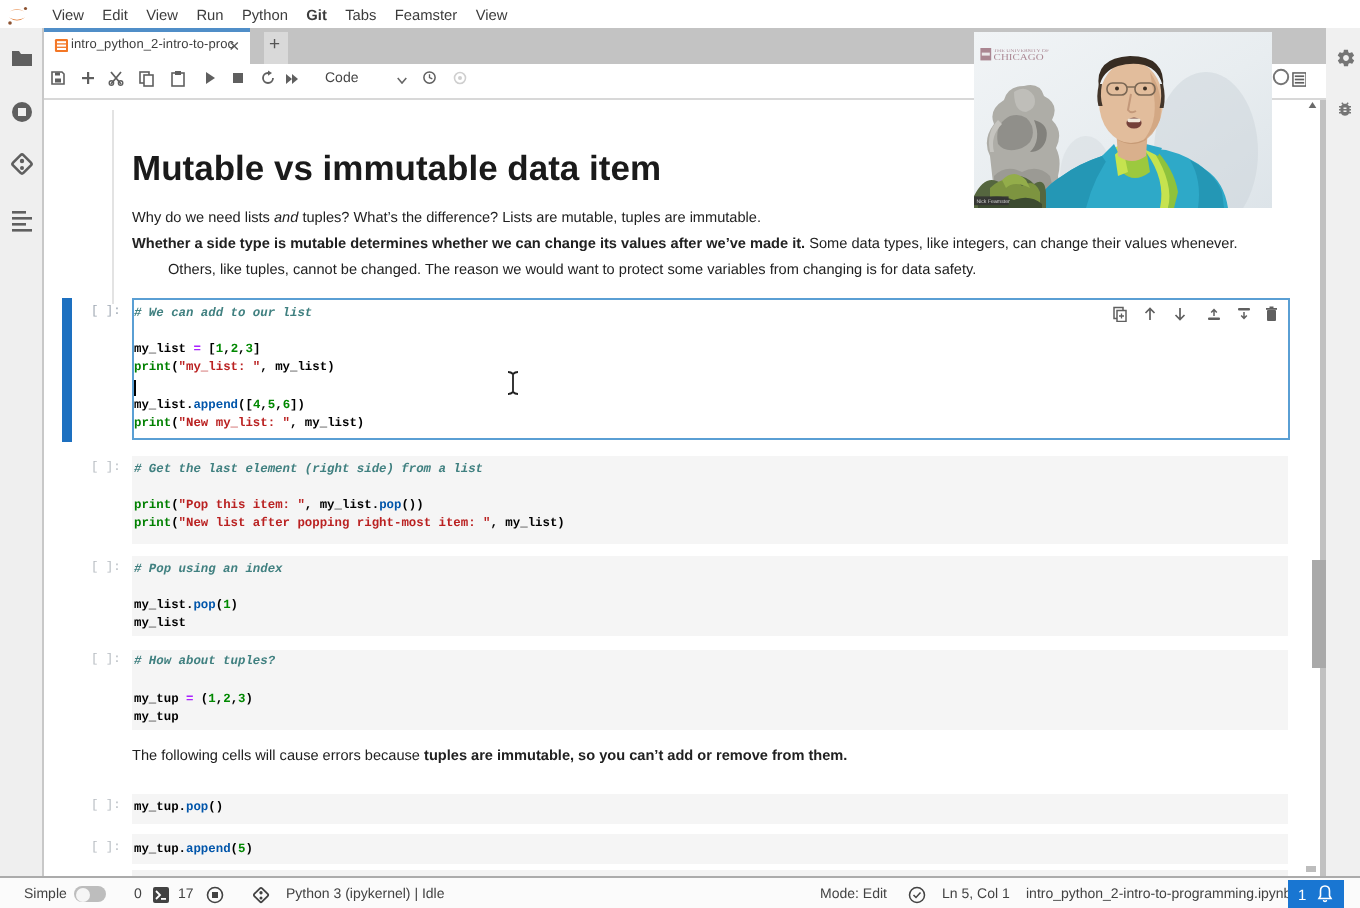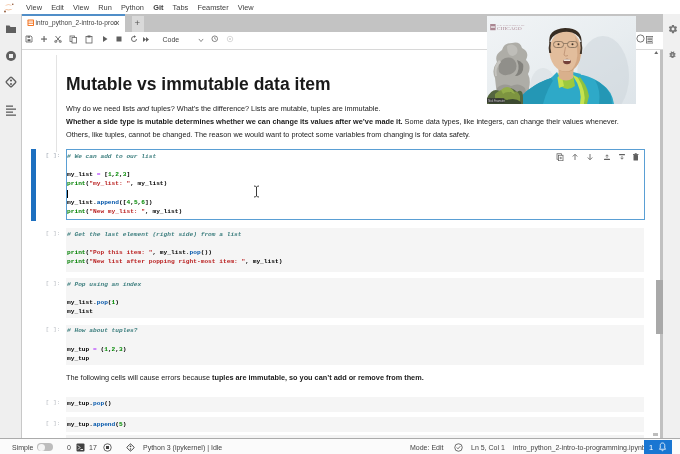--- a/index.html
+++ b/index.html
@@ -192,21 +192,21 @@
   <path d="M7.5 16 A1.5 1.5 0 0 0 10.5 16" fill="none" stroke="#fff" stroke-width="1.4"></path>
 </svg>
 
 <div id="content"></div>
 
 <div class="abs" style="left:56px;top:55px;width:1px;height:97px;background:#e3e3e3;"></div>
 
 <div class="abs" style="left:66px;top:74px;font-size:17.5px;font-weight:bold;color:#1a1a1a;white-space:nowrap;">Mutable vs immutable data item</div>
 <div class="abs" style="left:66px;top:104px;font-size:7.3px;color:#212121;white-space:nowrap;">Why do we need lists <i>and</i> tuples? What’s the difference? Lists are mutable, tuples are immutable.</div>
 <div class="abs" style="left:66px;top:117px;font-size:7.3px;color:#212121;white-space:nowrap;"><b>Whether a side type is mutable determines whether we can change its values after we’ve made it.</b> Some data types, like integers, can change their values whenever.</div>
-<div class="abs" style="left:66px;top:129.7px;font-size:7.3px;color:#212121;white-space:nowrap;">Others, like tuples, cannot be changed. The reason we would want to protect some variables from changing is for data safety.</div>
+<div class="abs" style="left:84px;top:129.7px;font-size:7.3px;color:#212121;white-space:nowrap;">Others, like tuples, cannot be changed. The reason we would want to protect some variables from changing is for data safety.</div>
 
 <div class="abs" style="left:31px;top:149px;width:5px;height:71.5px;background:#1d70c0;"></div>
 <div class="abs prompt" style="left:45.5px;top:151.5px;">[ ]:</div>
 <div class="abs" style="left:66px;top:149px;width:578.5px;height:71px;border:1px solid #5a9fd4;background:#fff;"></div>
 <div class="abs mono" style="left:67px;top:151.5px;"><span class="cmt"># We can add to our list</span>
 
 my_list <span class="op">=</span> [<span class="num">1</span>,<span class="num">2</span>,<span class="num">3</span>]
 <span class="bi">print</span>(<span class="str">"my_list: "</span>, my_list)
 
 my_list.<span class="prop">append</span>([<span class="num">4</span>,<span class="num">5</span>,<span class="num">6</span>])

